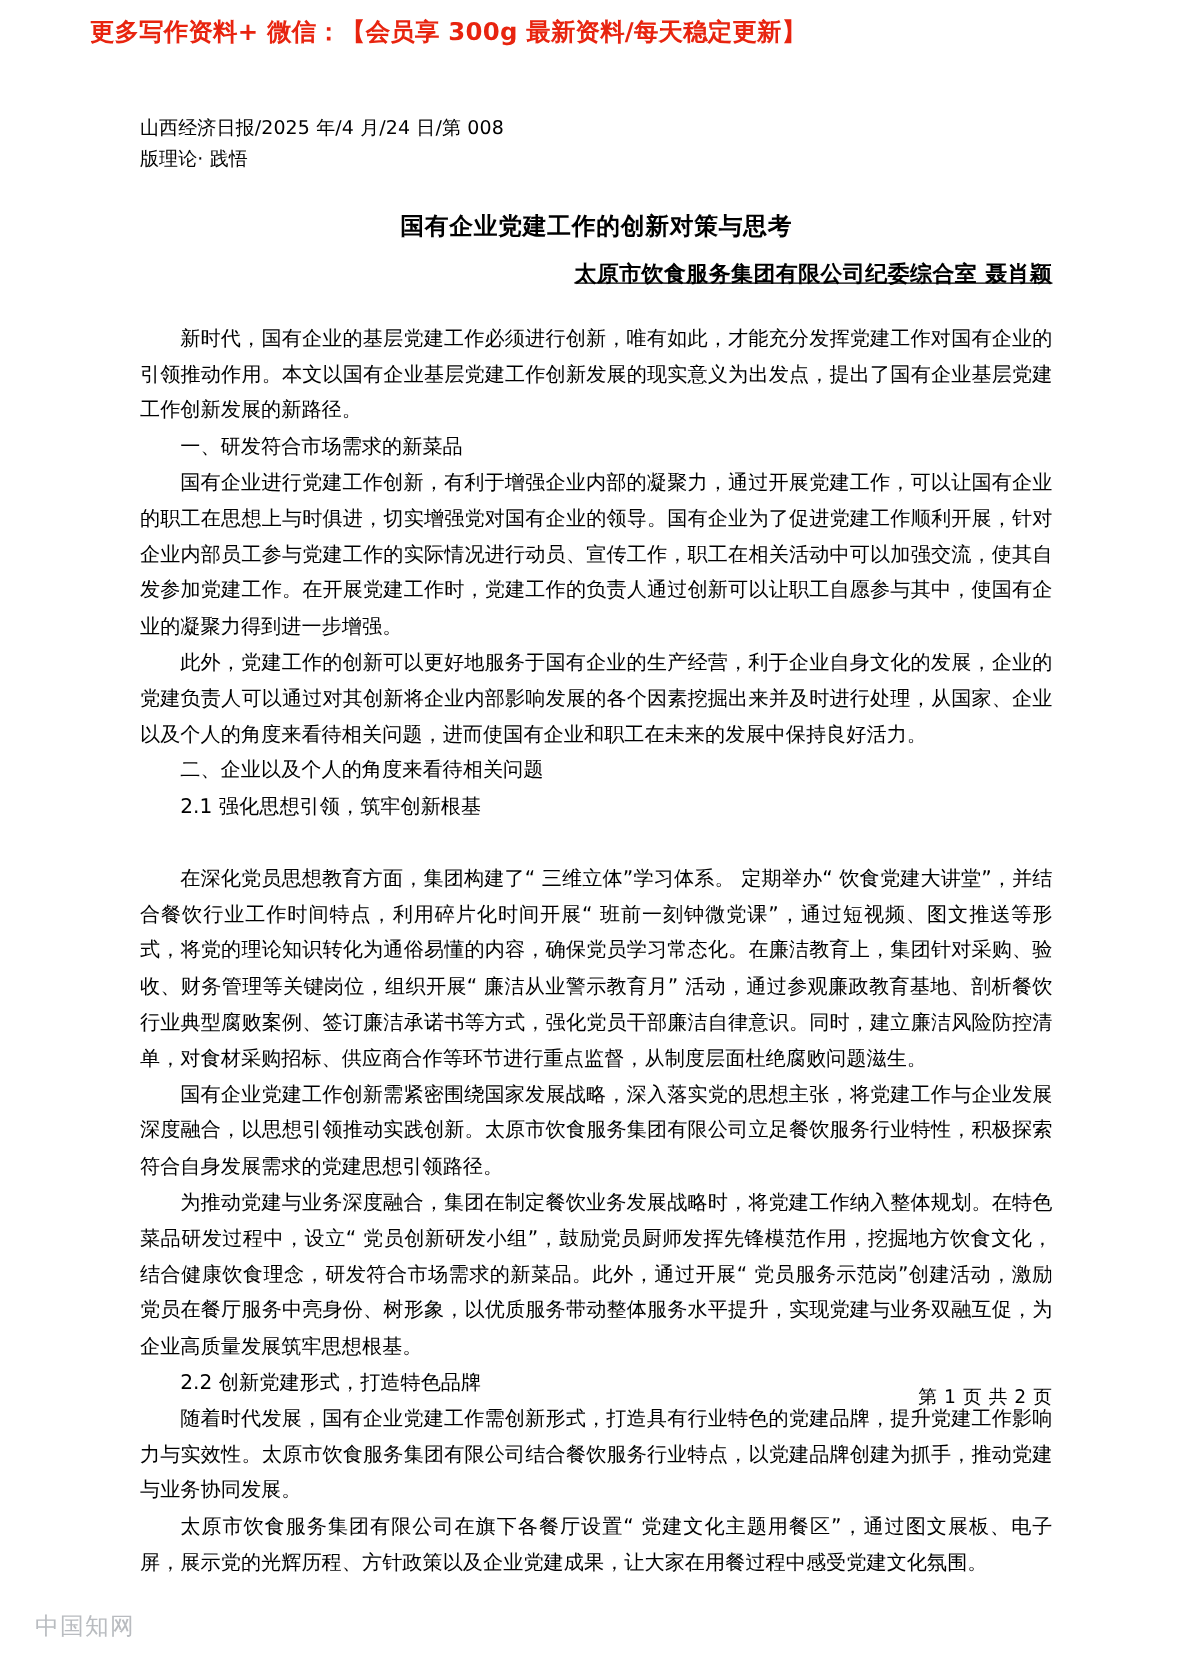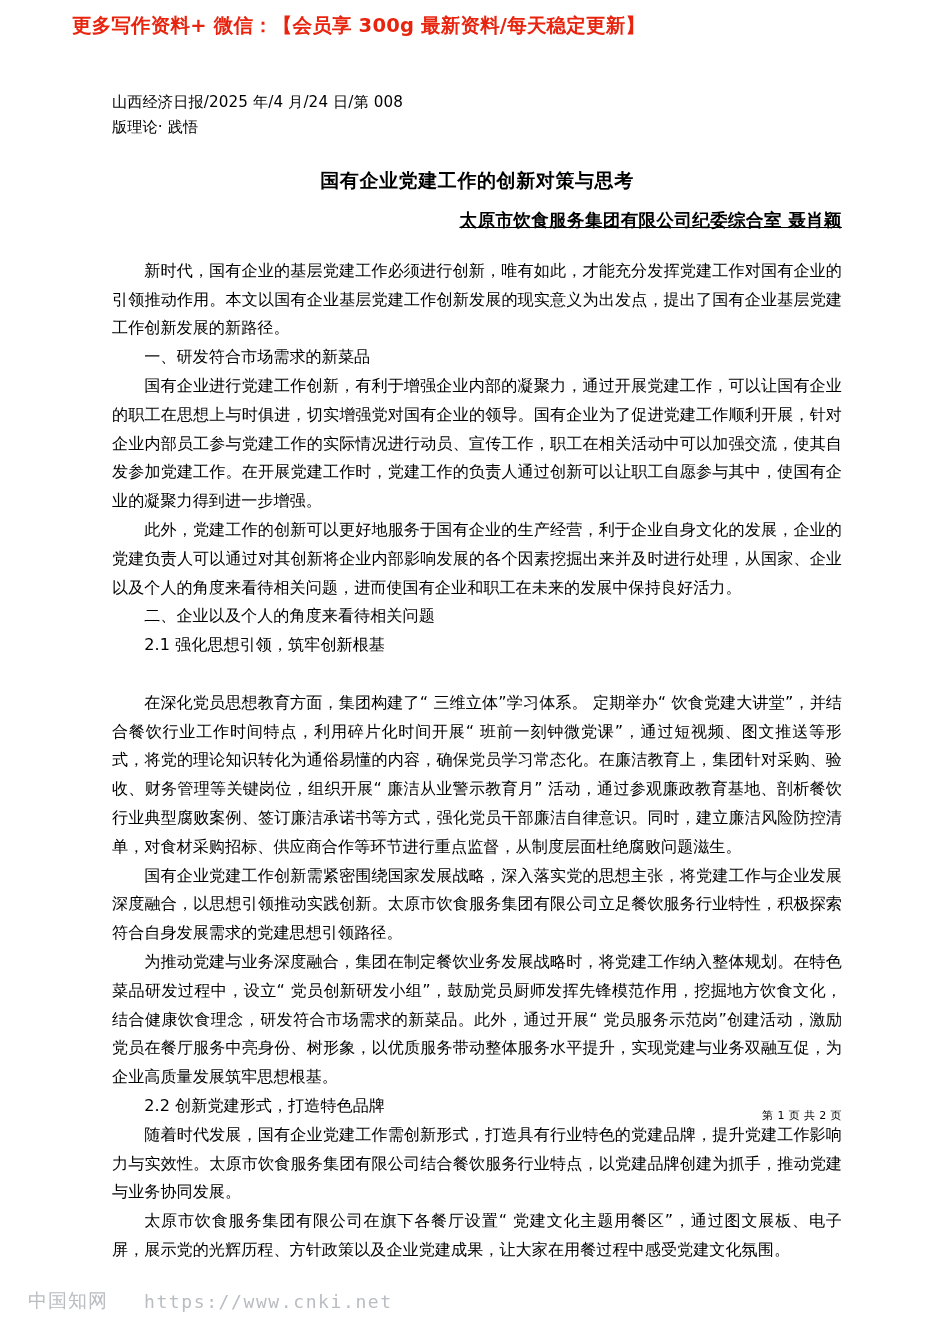--- a/index.html
+++ b/index.html
@@ -102,33 +102,33 @@
     margin-top: 28.8px;
   }
 
   
   .page-footer {
     position: absolute;
     left: 112px;
     top: 1108px;
     width: 730px;
     text-align: right;
-    font-size: 11px;
+    font-size: 15px;
     letter-spacing: 0.4px;
     font-family: "DejaVu Sans", "Liberation Sans", sans-serif;
   }
 
   
   .watermark {
     position: absolute;
     left: 28px;
     top: 1288px;
     display: flex;
     align-items: center;
-    gap: 36px;
+    gap: 48px;
     opacity: 1;
   }
   .wm-logo {
     font-size: 19px;
     color: #b9bcc0;
     letter-spacing: 1px;
     font-family: "DejaVu Sans", "Liberation Sans", sans-serif;
   }
   .wm-url {
     font-size: 18px;
@@ -171,16 +171,15 @@
       <p class="para">随着时代发展，国有企业党建工作需创新形式，打造具有行业特色的党建品牌，提升党建工作影响力与实效性。太原市饮食服务集团有限公司结合餐饮服务行业特点，以党建品牌创建为抓手，推动党建与业务协同发展。</p>
       <p class="para">太原市饮食服务集团有限公司在旗下各餐厅设置“ 党建文化主题用餐区”，通过图文展板、电子屏，展示党的光辉历程、方针政策以及企业党建成果，让大家在用餐过程中感受党建文化氛围。</p>
     </div>
 
   </div>
 
   <div class="page-footer">第 1 页 共 2 页</div>
 
   <div class="watermark">
     <span class="wm-logo">中国知网</span>
-    <span class="wm-url">https://www.cnki.net</span>
   </div>
 
 </div>
 
 </body></html>

